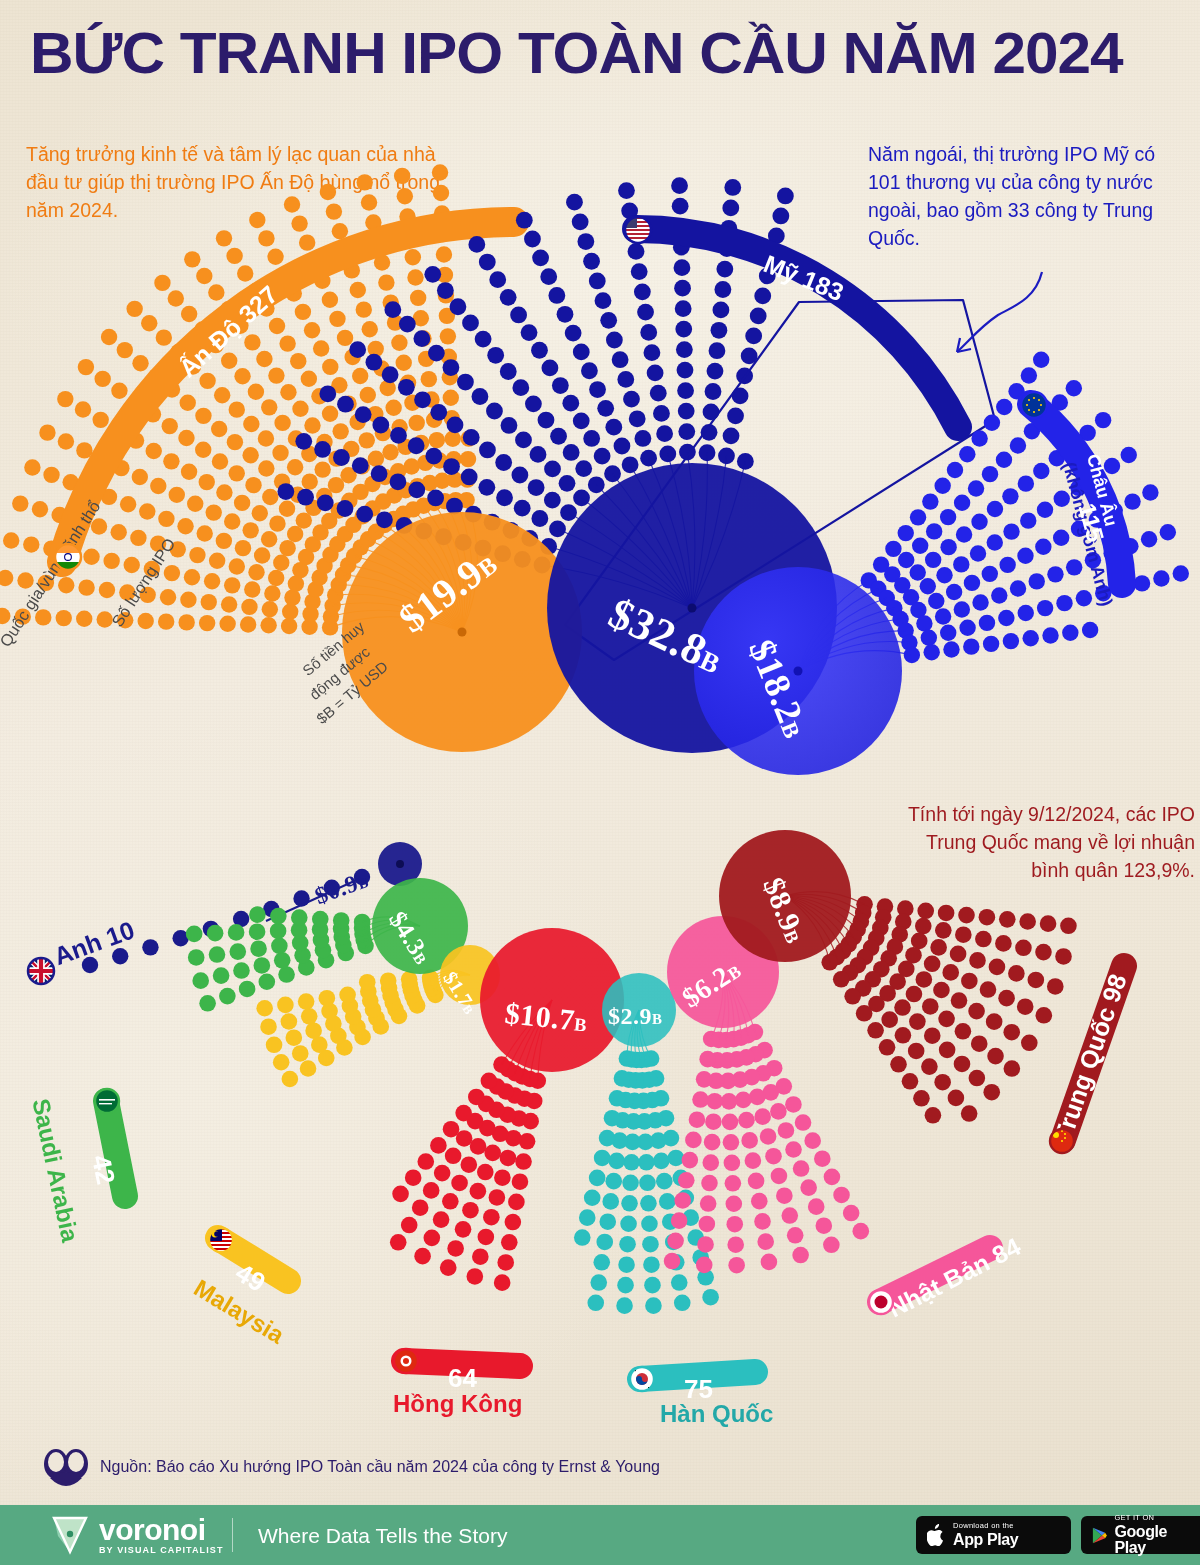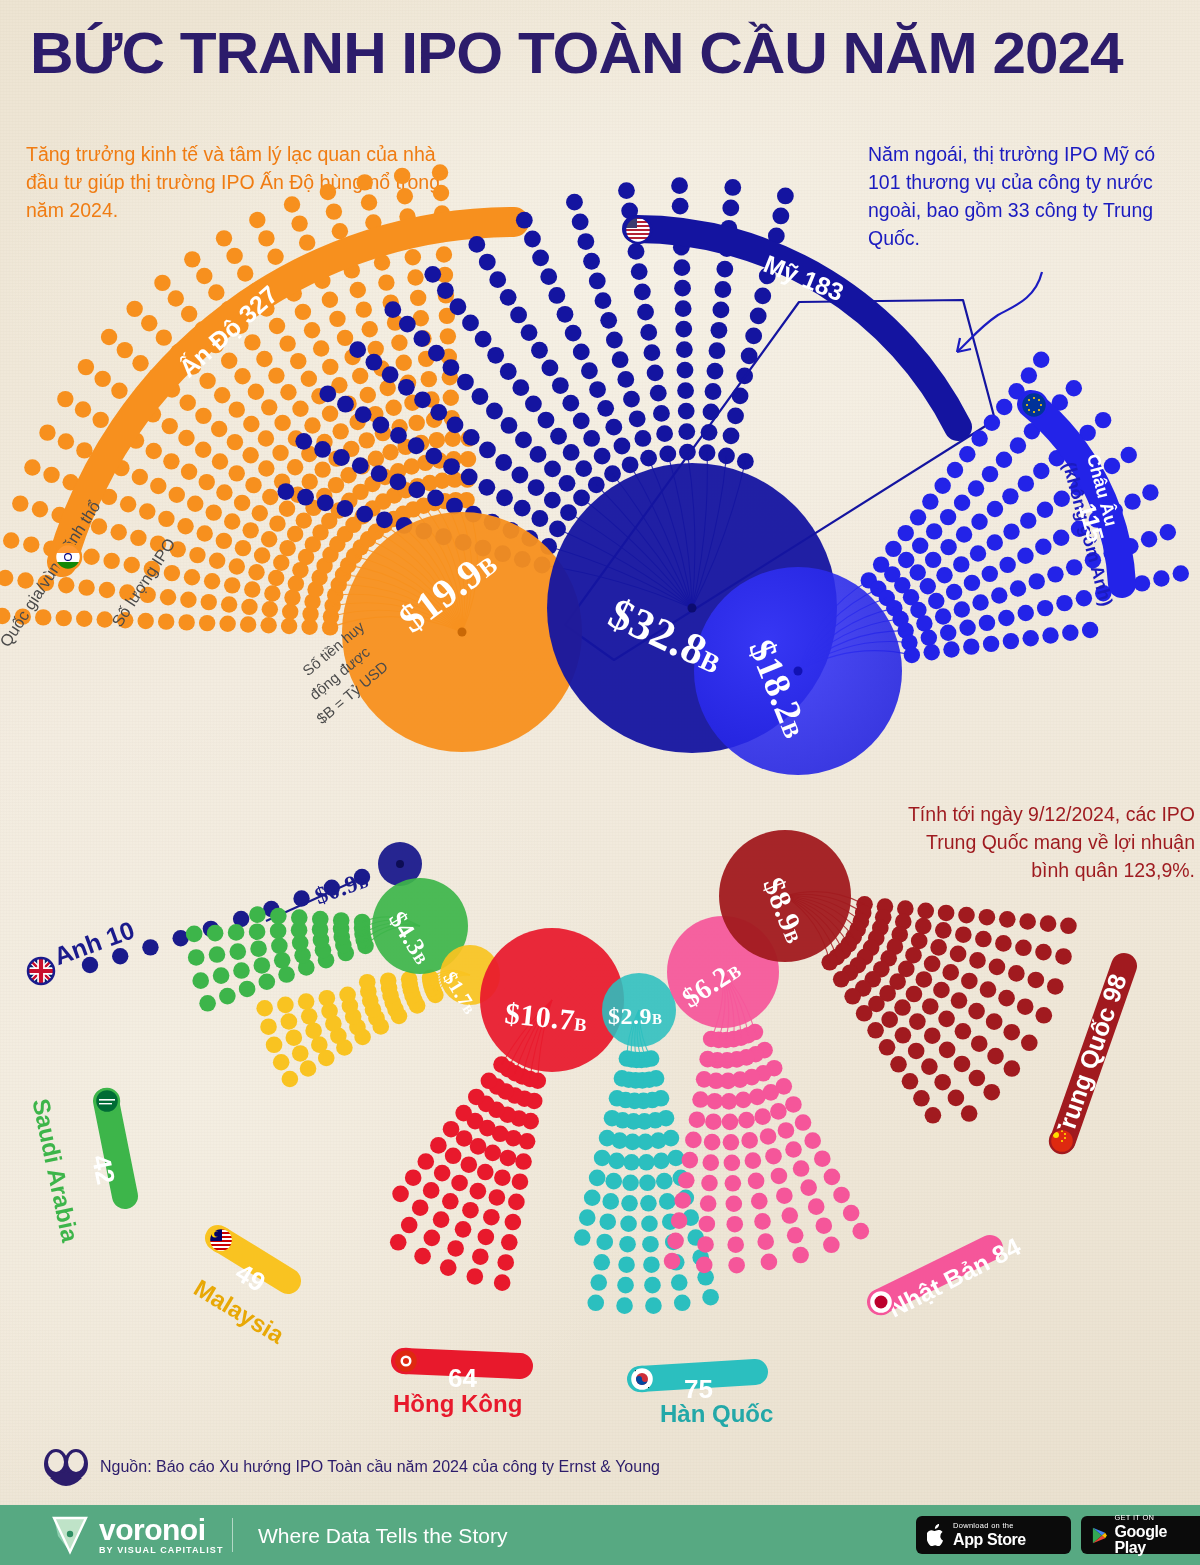--- a/index.html
+++ b/index.html
@@ -1553,21 +1553,21 @@
   <div id="vor-divider"></div>
   <div id="tagline">Where Data Tells the Story</div>
 
   <div class="store" id="store-apple">
     <svg width="19" height="23" viewBox="0 0 19 23">
       <path d="M13.4 12c0-2.6 2.1-3.8 2.2-3.9-1.2-1.8-3.1-2-3.8-2-1.6-.2-3.1 1-3.9 1-.8 0-2.1-1-3.4-.9-1.8 0-3.4 1-4.3 2.6-1.8 3.2-.5 8 1.3 10.6.9 1.3 1.9 2.7 3.2 2.7 1.3-.1 1.8-.9 3.4-.9 1.5 0 2 .9 3.4.8 1.4 0 2.3-1.3 3.1-2.6 1-1.5 1.4-3 1.4-3-.1 0-2.7-1.1-2.7-4.4z" fill="#fff"></path>
       <path d="M11 3.3c.7-.9 1.2-2.1 1-3.3-1 0-2.3.7-3 1.6-.6.8-1.2 2-1.1 3.2 1.1.1 2.3-.6 3.1-1.5z" fill="#fff"></path>
     </svg>
     <div class="store-txt">
       <div class="store-small">Download on the</div>
-      <div class="store-big">App Store</div>
+      <div class="store-big">App Play</div>
     </div>
   </div>
 
   <div class="store" id="store-google">
     <svg width="17" height="19" viewBox="0 0 17 19">
       <path d="M1 1 L11 9.5 L1 18 Z" fill="#34A853"></path>
       <path d="M1 1 L11 9.5 L14.5 6.5 Z" fill="#4285F4"></path>
       <path d="M11 9.5 L1 18 L14.5 12.5 Z" fill="#EA4335"></path>
       <path d="M14.5 6.5 L16.5 9.5 L14.5 12.5 L11 9.5 Z" fill="#FBBC04"></path>
     </svg>

